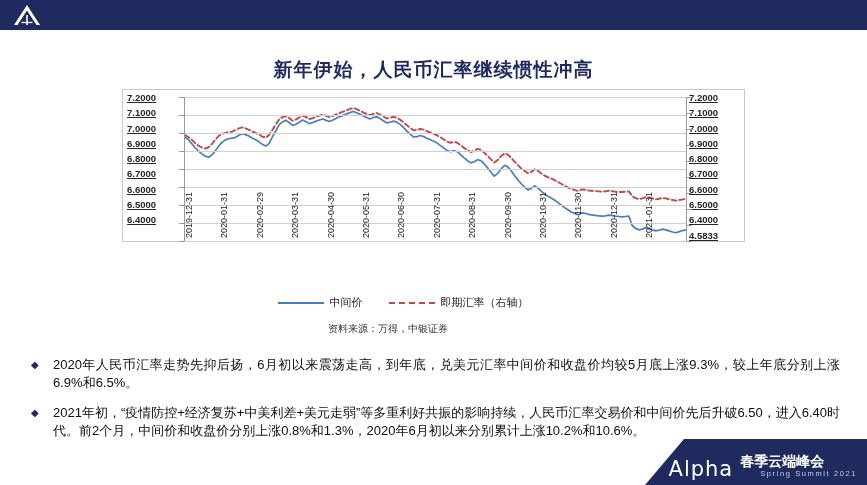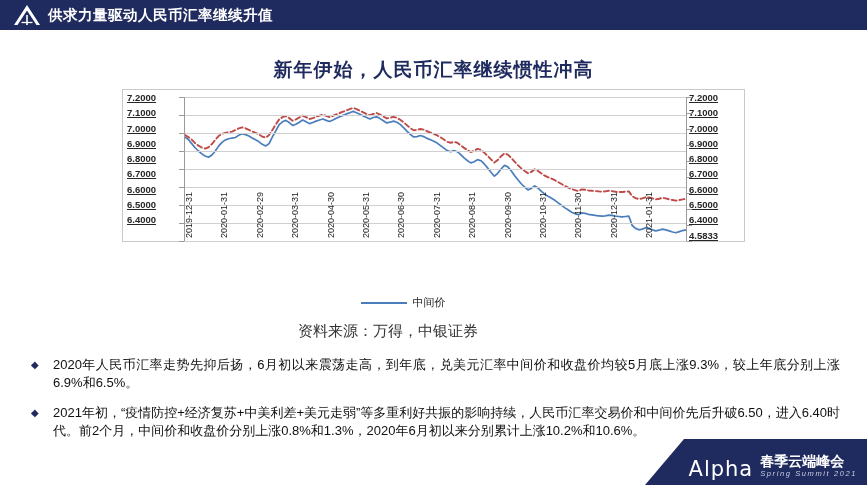--- a/index.html
+++ b/index.html
@@ -69,21 +69,21 @@
   #legend{
     position:absolute;left:0;top:295px;width:806px;
     display:flex;justify-content:center;align-items:center;gap:26px;
     font-size:11px;color:#222;
   }
   .legend-item{display:flex;align-items:center;gap:6px;}
   .swatch{width:46px;height:0;border-top-width:2.4px;border-top-style:solid;display:inline-block;}
   
   #source{
     position:absolute;left:0;top:322px;width:776px;text-align:center;
-    font-size:15px;color:#333;
+    font-size:10px;color:#333;
   }
   
   #bullets{
     position:absolute;left:28px;top:356px;width:812px;
   }
   .bullet{display:flex;margin-bottom:13px;}
   .bullet-mark{
     color:#1f2a5e;font-size:10px;line-height:17px;flex:0 0 auto;
     width:22px;text-align:left;padding-left:3px;
   }
@@ -103,33 +103,32 @@
   }
   #footer-inner{
     position:absolute;right:10px;bottom:4px;
     display:flex;align-items:flex-end;gap:7px;
   }
   #alpha-word{
     color:#ffffff;font-size:21px;letter-spacing:1px;
     font-family:"DejaVu Sans",sans-serif;line-height:23px;
   }
   #summit-cn{color:#ffffff;font-size:14px;font-weight:bold;line-height:15px;}
-  #summit-en{color:#c8cde4;font-size:7.5px;letter-spacing:1.6px;font-style:italic;line-height:10px;}
+  #summit-en{color:#c8cde4;font-size:7.5px;letter-spacing:1.6px;line-height:10px;margin-left:20px;}
   .footer-col{display:flex;flex-direction:column;align-items:flex-start;padding-bottom:2px;}
 </style>
 </head>
 <body>
 
 <div id="header">
   <svg id="header-logo" viewBox="0 0 34 24">
     <path d="M17 2 L30 22 L26.5 22 L17 7.5 L7.5 22 L4 22 Z" fill="#ffffff"></path>
     <path d="M17 12 L17 22" stroke="#ffffff" stroke-width="1.6" fill="none"></path>
     <path d="M11.5 19.5 L22.5 19.5" stroke="#ffffff" stroke-width="1.3" fill="none"></path>
   </svg>
-  <div id="header-title">供求力量驱动人民币汇率继续升值</div>
 </div>
 
 <div id="chart-title">新年伊始，人民币汇率继续惯性冲高</div>
 
 <div id="chart-frame">
 
   <div id="axis-left" class="axis-col">
       <div class="tick">7.2000</div>
       <div class="tick">7.1000</div>
       <div class="tick">7.0000</div>
@@ -207,20 +206,24 @@
     <div class="xlabel" style="left: 389.2px;">2020-11-30</div>
     <div class="xlabel" style="left: 424.6px;">2020-12-31</div>
     <div class="xlabel" style="left: 460px;">2021-01-31</div>
   </div>
 
 <div id="legend">
     <div class="legend-item">
       <span class="swatch" style="border-top-color: rgb(74, 126, 187); border-top-style: solid;"></span>
       <span>中间价</span>
     </div>
+    <div class="legend-item">
+      <span class="swatch" style="border-top-color: rgb(190, 75, 72); border-top-style: dashed;"></span>
+      <span>即期汇率（右轴）</span>
+    </div>
   </div>
 
 <div id="source">资料来源：万得，中银证券</div>
 
 <div id="bullets">
     <div class="bullet">
       <div class="bullet-mark">◆</div>
       <div class="bullet-text">2020年人民币汇率走势先抑后扬，6月初以来震荡走高，到年底，兑美元汇率中间价和收盘价均较5月底上涨9.3%，较上年底分别上涨6.9%和6.5%。</div>
     </div>
     <div class="bullet">

